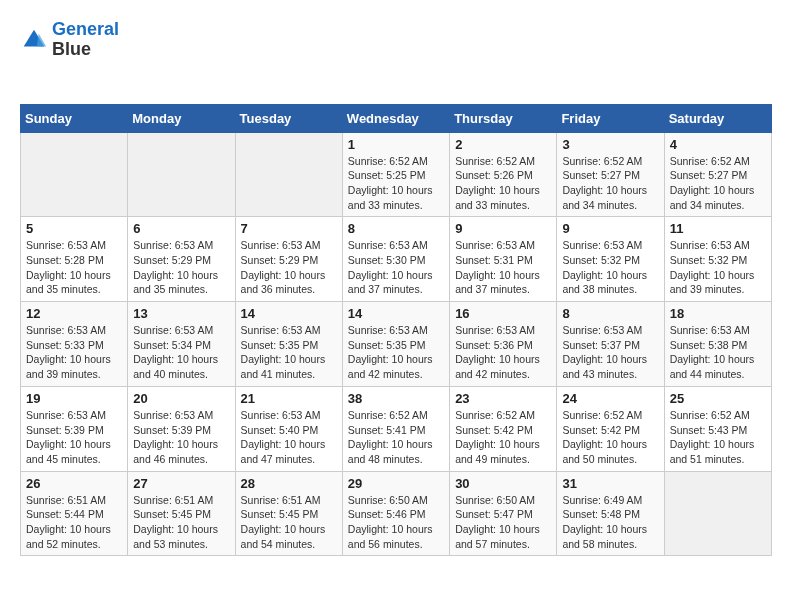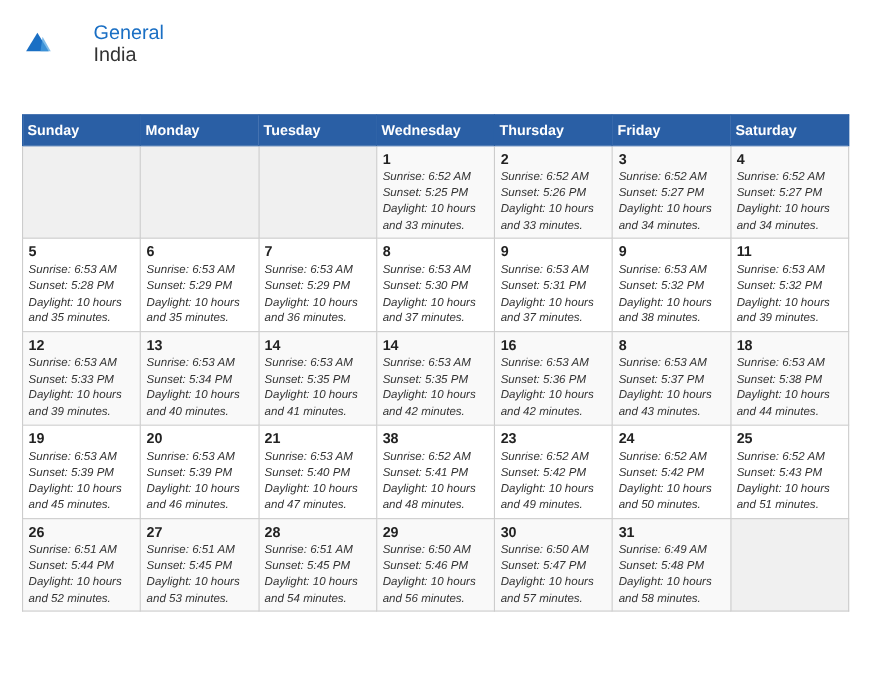--- a/index.html
+++ b/index.html
@@ -16,24 +16,23 @@
       align-items: flex-start;
       margin-bottom: 10px;
     }
     .logo {
       display: flex;
       align-items: center;
       gap: 4px;
     }
     .logo-text {
       font-size: 18px;
-      font-weight: normal;
+      font-weight: bold;
       color: #333;
       line-height: 1.1;
-      margin-left: 33px;
     }
     .logo-text span {
       color: #1a6fc4;
     }
     .logo-icon {
       width: 28px;
       height: 28px;
     }
     .title-block {
       text-align: right;
@@ -76,38 +75,37 @@
     .day-number {
       font-size: 13px;
       font-weight: bold;
       margin-bottom: 2px;
       color: #222;
     }
     .day-info {
       color: #333;
       font-size: 10.5px;
       line-height: 1.4;
-      font-style: italic;
     }
     td.empty {
       background: #f0f0f0 !important;
     }
   </style>
 </head>
 <body>
 
 <div class="header">
   <div class="logo">
     <svg class="logo-icon" viewBox="0 0 30 30">
       <polygon points="15,4 26,22 4,22" fill="#1a6fc4"></polygon>
       <polygon points="20,8 28,22 18,22" fill="#4a9fe0" opacity="0.7"></polygon>
     </svg>
     <div class="logo-text">
       <div><span>General</span></div>
-      <div>India</div>
+      <div>Blue</div>
     </div>
   </div>
 </div>
 
 <table>
   <thead>
     <tr>
     <th>Sunday</th>
         <th>Monday</th>
         <th>Tuesday</th>

